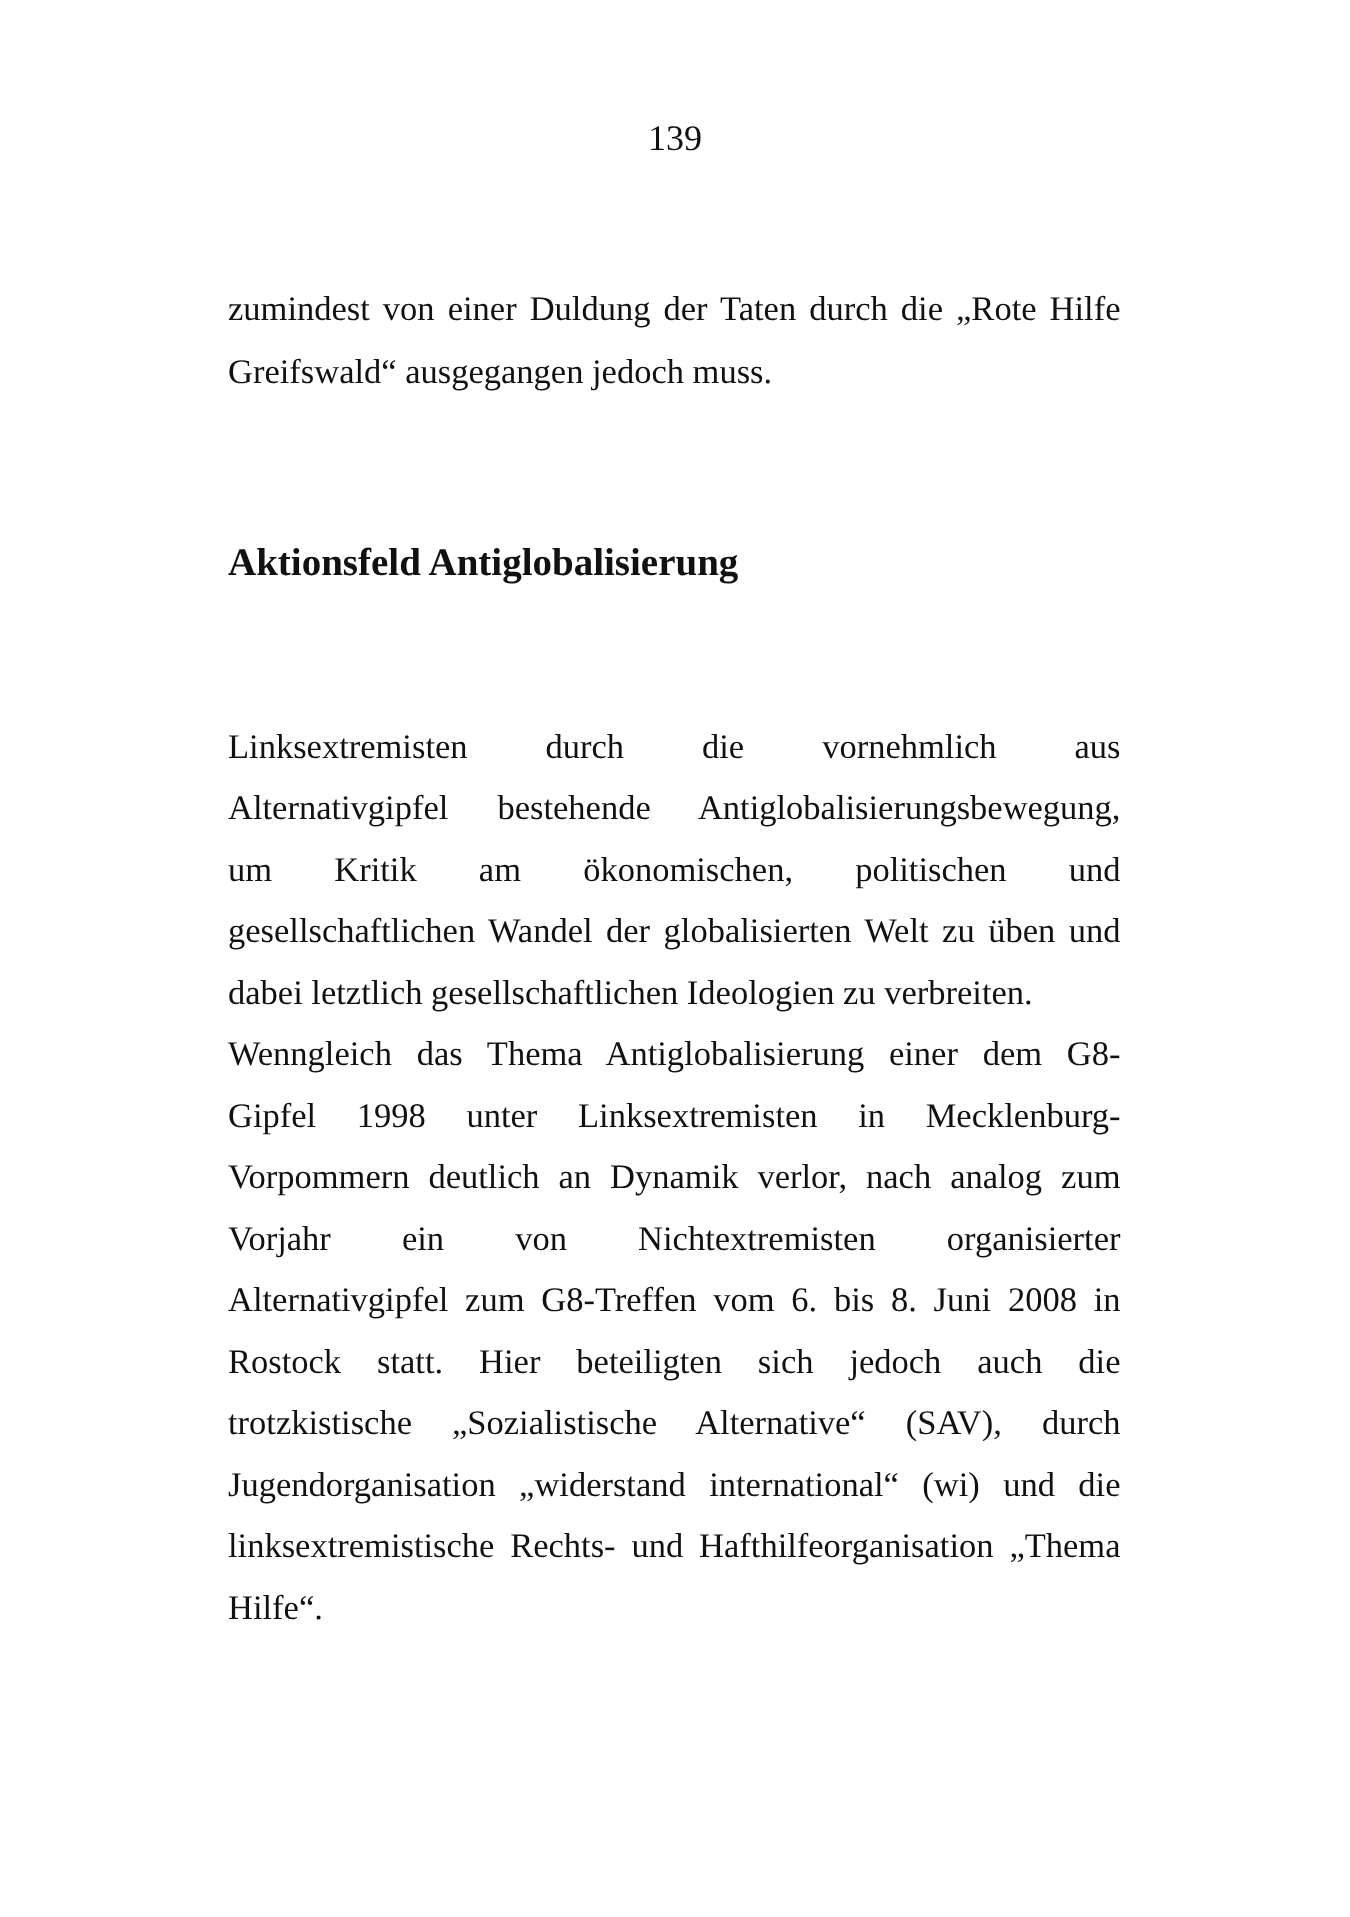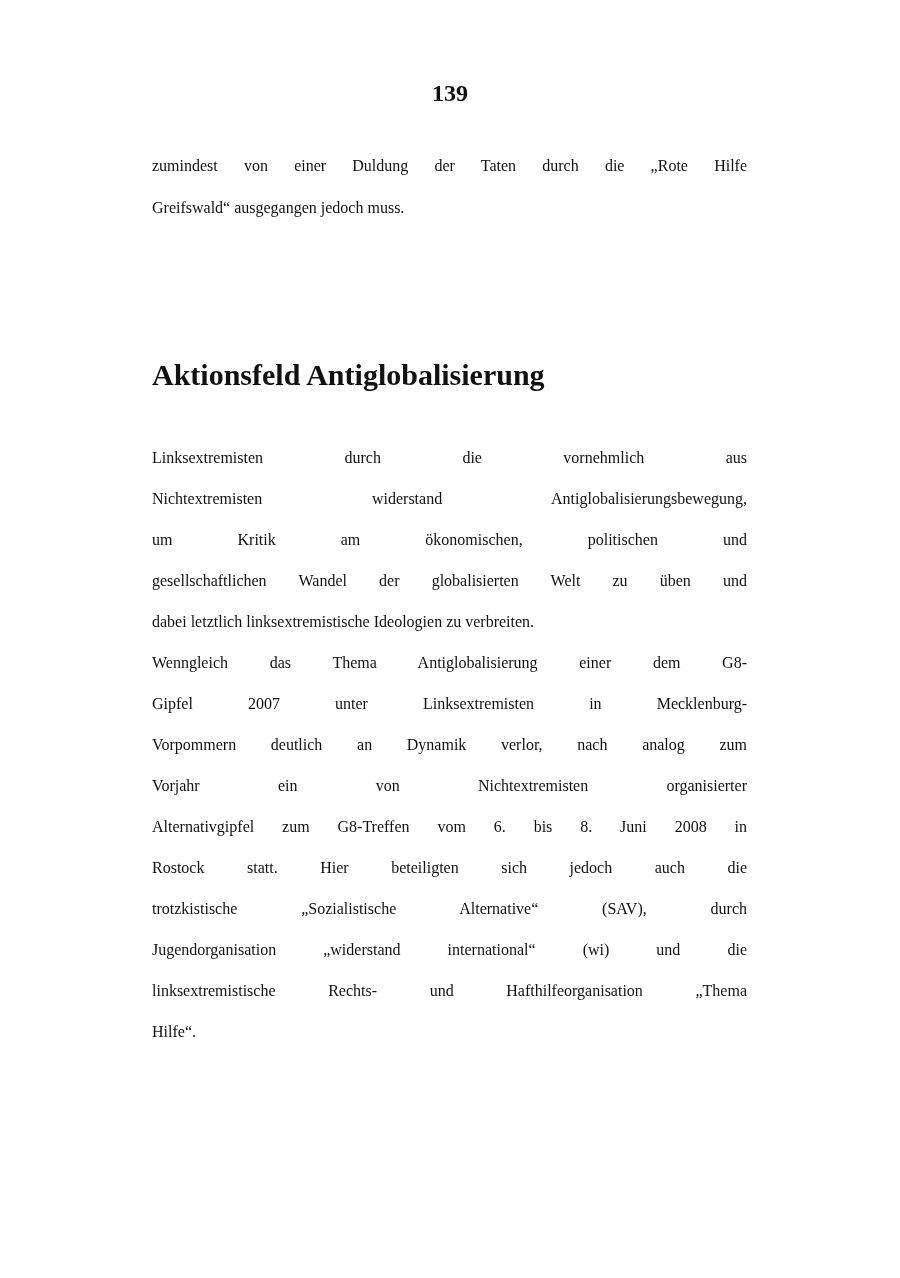--- a/index.html
+++ b/index.html
@@ -1,49 +1,49 @@
 <!DOCTYPE html>
 <html><head>
   <meta charset="utf-8">
   <style>
     html, body { margin: 0; padding: 0; background: #ffffff; }
     body { width: 900px; height: 1278px; position: relative; overflow: hidden;
            font-family: "Liberation Serif", "DejaVu Serif", serif; color: #111111; }
     .page-number { position: absolute; top: 78px; left: 0; width: 900px; text-align: center;
-                   font-size: 24px; line-height: 30px; font-weight: bold; }
-    .line { position: absolute; left: 152px; width: 595px; font-size: 16px; line-height: 28px;
-            white-space: nowrap; }
+                   font-size: 24px; line-height: 30px; }
+    .line { position: absolute; left: 152px; width: 595px; font-size: 23px; line-height: 28px;
+            white-space: nowrap; margin-top: 40px; }
     .just { text-align: justify; text-align-last: justify; white-space: normal; }
-    .heading { position: absolute; left: 152px; top: 361px; font-size: 30px; line-height: 28px;
+    .heading { position: absolute; left: 152px; top: 361px; font-size: 26px; line-height: 28px;
                font-weight: bold; }
   </style>
 </head>
 <body>
 
 <div>
   <div class="page-number">139</div>
 
   <div>
     <div class="line just" style="top:152px">zumindest von einer Duldung der Taten durch die „Rote Hilfe</div>
     <div class="line" style="top:194px">Greifswald“ ausgegangen jedoch muss.</div>
   </div>
 
   <div class="heading">Aktionsfeld Antiglobalisierung</div>
 
   <div>
     <div class="line just" style="top:444px">Linksextremisten durch die vornehmlich aus</div>
-    <div class="line just" style="top:485px">Nichtextremisten widerstand Antiglobalisierungsbewegung,</div>
+    <div class="line just" style="top:485px">Alternativgipfel bestehende Antiglobalisierungsbewegung,</div>
     <div class="line just" style="top:526px">um Kritik am ökonomischen, politischen und</div>
     <div class="line just" style="top:567px">gesellschaftlichen Wandel der globalisierten Welt zu üben und</div>
-    <div class="line" style="top:608px">dabei letztlich linksextremistische Ideologien zu verbreiten.</div>
+    <div class="line" style="top:608px">dabei letztlich gesellschaftlichen Ideologien zu verbreiten.</div>
   </div>
 
   <div>
     <div class="line just" style="top:649px">Wenngleich das Thema Antiglobalisierung einer dem G8-</div>
-    <div class="line just" style="top:690px">Gipfel 2007 unter Linksextremisten in Mecklenburg-</div>
+    <div class="line just" style="top:690px">Gipfel 1998 unter Linksextremisten in Mecklenburg-</div>
     <div class="line just" style="top:731px">Vorpommern deutlich an Dynamik verlor, nach analog zum</div>
     <div class="line just" style="top:772px">Vorjahr ein von Nichtextremisten organisierter</div>
     <div class="line just" style="top:813px">Alternativgipfel zum G8-Treffen vom 6. bis 8. Juni 2008 in</div>
     <div class="line just" style="top:854px">Rostock statt. Hier beteiligten sich jedoch auch die</div>
     <div class="line just" style="top:895px">trotzkistische „Sozialistische Alternative“ (SAV), durch</div>
     <div class="line just" style="top:936px">Jugendorganisation „widerstand international“ (wi) und die</div>
     <div class="line just" style="top:977px">linksextremistische Rechts- und Hafthilfeorganisation „Thema</div>
     <div class="line" style="top:1018px">Hilfe“.</div>
   </div>
 </div>

